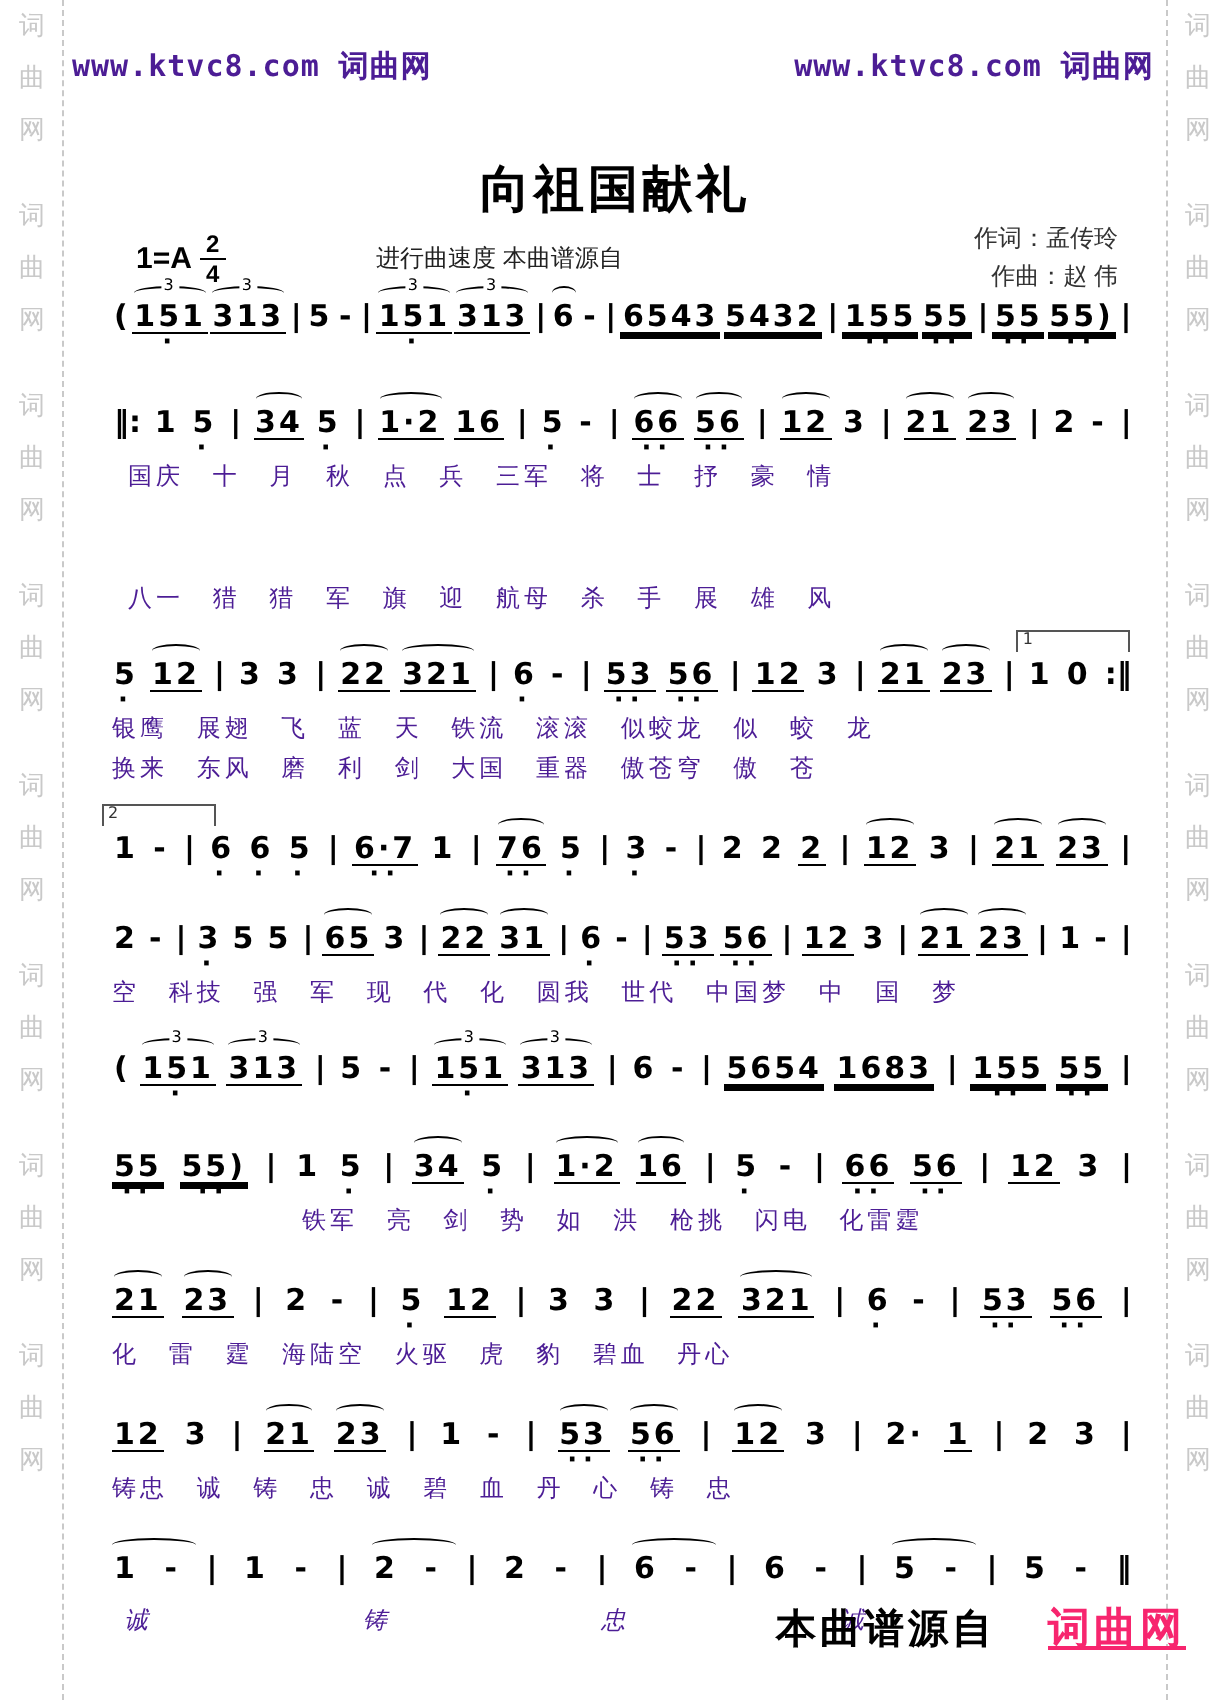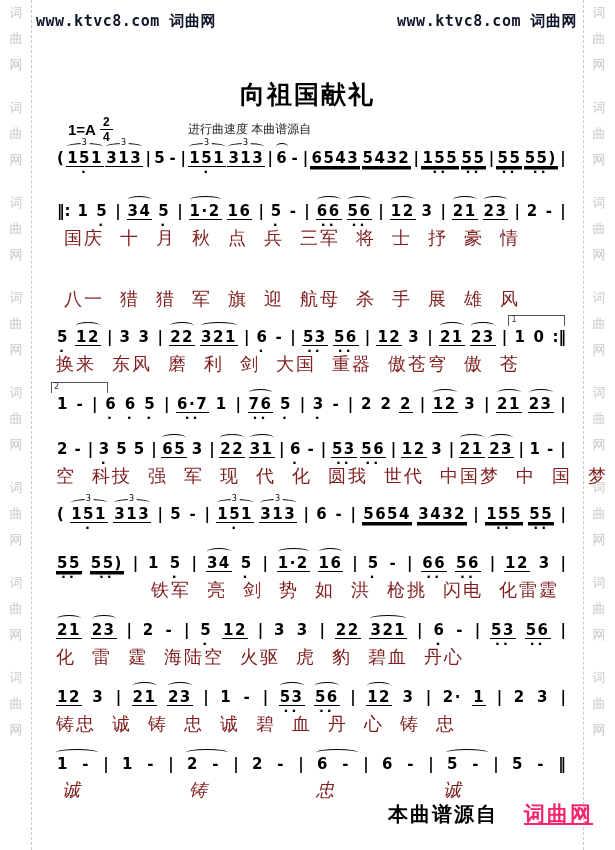--- a/index.html
+++ b/index.html
@@ -12,22 +12,22 @@
     align-items:center;color:#c9c9c9;font-size:13px;line-height:1;overflow:hidden;}
   .wm-col.left{left:4px;}
   .wm-col.right{right:4px;}
   .wm-col span{display:block;margin-bottom:13px;}
   .wm-col span.gap{margin-bottom:30px;}
   .wm-dash{position:absolute;top:0;bottom:0;width:0;border-left:1px dashed #c9c9c9;}
   .wm-dash.left{left:31px;}
   .wm-dash.right{right:31px;}
 
   
-  .hdr{position:absolute;top:12px;font-family:"DejaVu Sans Mono", monospace;
-    font-weight:bold;font-size:15px;color:#0f172a;letter-spacing:0.5px;text-align:center;}
+  .hdr{position:absolute;top:24px;font-family:"DejaVu Sans Mono", monospace;
+    font-weight:bold;font-size:15px;color:#4c1d95;letter-spacing:0.5px;text-align:center;}
   .hdr.l{left:36px;}
   .hdr.r{right:38px;}
 
   
   .title{position:absolute;top:78px;left:0;right:0;text-align:center;
     font-size:25px;font-weight:bold;letter-spacing:2px;}
   .meta{position:absolute;top:110px;left:68px;right:56px;height:36px;}
   .keysig{position:absolute;left:0;top:6px;font-weight:bold;font-size:15px;display:flex;align-items:center;gap:2px;}
   .frac{display:inline-flex;flex-direction:column;align-items:center;line-height:1;font-size:12px;font-weight:bold;margin-left:2px;}
   .frac .top{border-bottom:1.3px solid #000;padding:0 3px 1px;}
@@ -47,21 +47,21 @@
   .arcline{position:absolute;top:-8px;left:1px;right:1px;height:6px;
     border-top:1.4px solid #000;border-radius:100% 100% 0 0;}
   .arcline.tiew{left:0;width:300%;right:auto;}
   .tri3{position:absolute;top:-12px;left:50%;transform:translateX(-50%);
     font-size:8px;font-style:normal;font-weight:normal;background:#fff;padding:0 1px;line-height:1;}
   .dots{position:absolute;bottom:-10px;left:0;right:0;text-align:center;
     font-size:13px;line-height:8px;font-style:normal;letter-spacing:3px;}
   .endbr{position:absolute;top:-15px;left:-5px;width:380%;height:10px;
     border:1px solid #555;border-bottom:none;font-size:8px;font-style:normal;
     font-weight:normal;line-height:8px;text-align:left;padding-left:2px;color:#333;}
-  .lyrics-row{font-size:18px;color:#7f1d1d;letter-spacing:2px;word-spacing:9px;
+  .lyrics-row{font-size:12px;color:#4c1d95;letter-spacing:2px;word-spacing:9px;
     line-height:20px;white-space:nowrap;}
   .lyrics-row.wide{word-spacing:100px;}
 
   
   .footer{position:absolute;bottom:22px;right:22px;display:flex;align-items:baseline;gap:26px;}
   .footer .src{font-size:20px;font-weight:bold;letter-spacing:2px;color:#000;}
   .footer .brand{font-size:21px;font-weight:bold;letter-spacing:2px;color:#f7256e;text-decoration:underline;}
 </style>
 </head>
 <body>
@@ -127,20 +127,24 @@
 <div class="title">向祖国献礼</div>
 <div class="meta">
   <div class="keysig">
     <span>1=A</span>
     <span class="frac">
       <span class="top">2</span>
       <span class="bot">4</span>
     </span>
   </div>
   <div class="tempo">进行曲速度 本曲谱源自</div>
+  <div class="credits">
+    <div>作词：孟传玲</div>
+    <div>作曲：赵 伟</div>
+  </div>
 </div>
 
 <div class="score">
     <div style="margin-bottom: 20px;">
       <div class="notes-row">
         <span class="tok bar">(</span>
         <span class="tok u1"><i class="arcline"></i><i class="tri3">3</i>151<i class="dots">·</i></span>
         <span class="tok u1"><i class="arcline"></i><i class="tri3">3</i>313</span>
         <span class="tok bar">|</span>
         <span class="tok">5</span>
@@ -214,20 +218,21 @@
         <span class="tok u1">12</span>
         <span class="tok">3</span>
         <span class="tok bar">|</span>
         <span class="tok u1"><i class="arcline"></i>21</span>
         <span class="tok u1"><i class="arcline"></i>23</span>
         <span class="tok bar">|</span>
         <span class="tok"><i class="endbr">1</i>1</span>
         <span class="tok">0</span>
         <span class="tok bar">:‖</span>
       </div>
+      <div class="lyrics-row">银鹰 展翅 飞 蓝 天 铁流 滚滚 似蛟龙 似 蛟 龙</div>
       <div class="lyrics-row">换来 东风 磨 利 剑 大国 重器 傲苍穹 傲 苍</div>
     </div>
     <div style="margin-bottom: 12px;">
       <div class="notes-row">
         <span class="tok"><i class="endbr">2</i>1</span>
         <span class="tok">-</span>
         <span class="tok bar">|</span>
         <span class="tok">6<i class="dots">·</i></span>
         <span class="tok">6<i class="dots">·</i></span>
         <span class="tok">5<i class="dots">·</i></span>
@@ -295,21 +300,21 @@
         <span class="tok">5</span>
         <span class="tok">-</span>
         <span class="tok bar">|</span>
         <span class="tok u1"><i class="arcline"></i><i class="tri3">3</i>151<i class="dots">·</i></span>
         <span class="tok u1"><i class="arcline"></i><i class="tri3">3</i>313</span>
         <span class="tok bar">|</span>
         <span class="tok">6</span>
         <span class="tok">-</span>
         <span class="tok bar">|</span>
         <span class="tok u2">5654</span>
-        <span class="tok u2">3432</span>
+        <span class="tok u2">1683</span>
         <span class="tok bar">|</span>
         <span class="tok u2">155<i class="dots">··</i></span>
         <span class="tok u2">55<i class="dots">··</i></span>
         <span class="tok bar">|</span>
       </div>
     </div>
     <div style="margin-bottom: 14px;">
       <div class="notes-row">
         <span class="tok u2">55<i class="dots">··</i></span>
         <span class="tok u2">55)<i class="dots">··</i></span>

